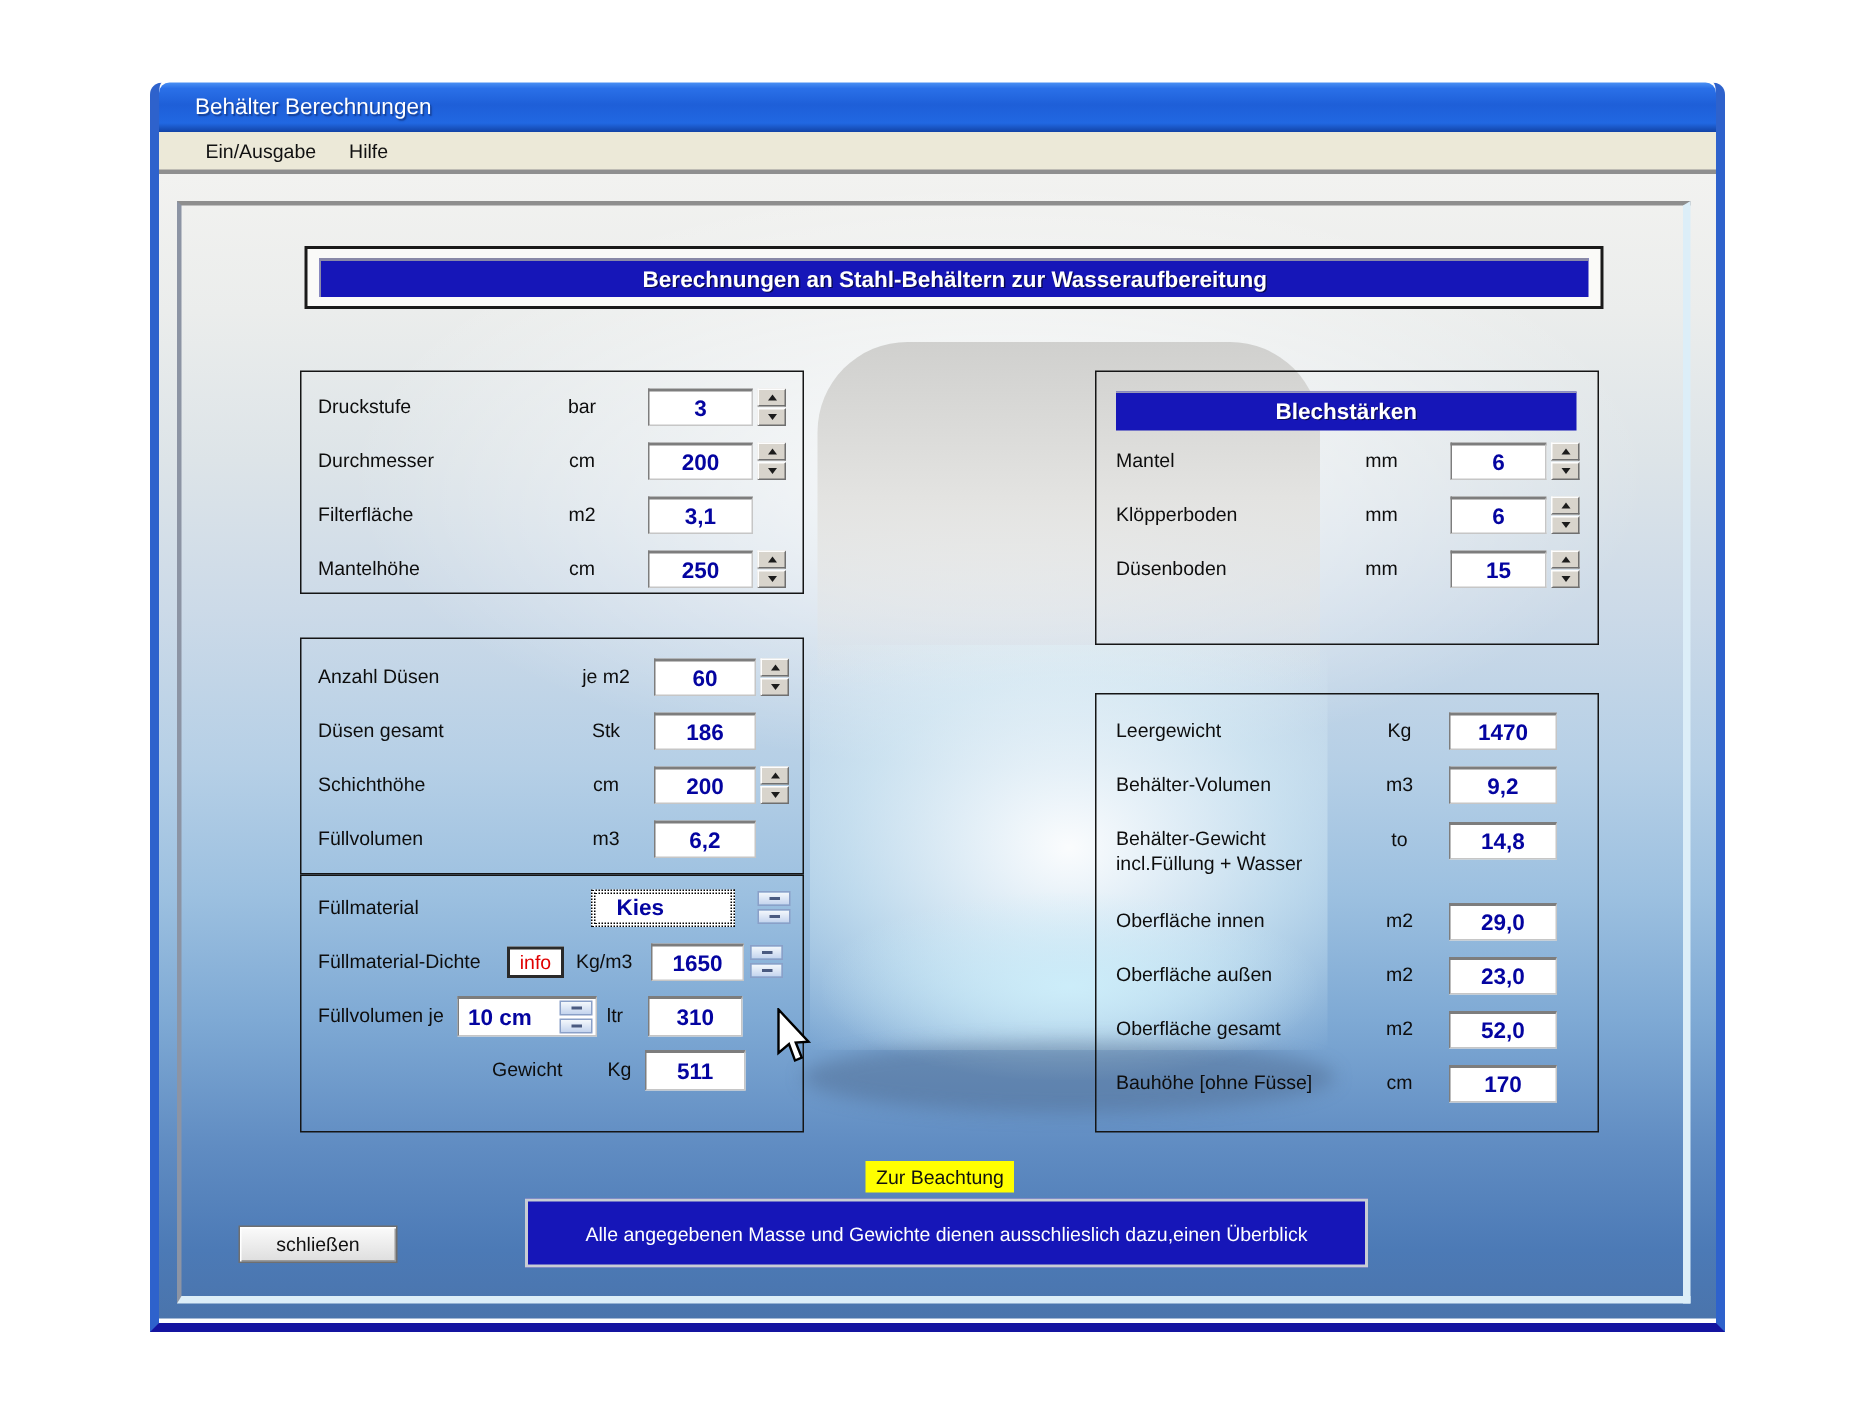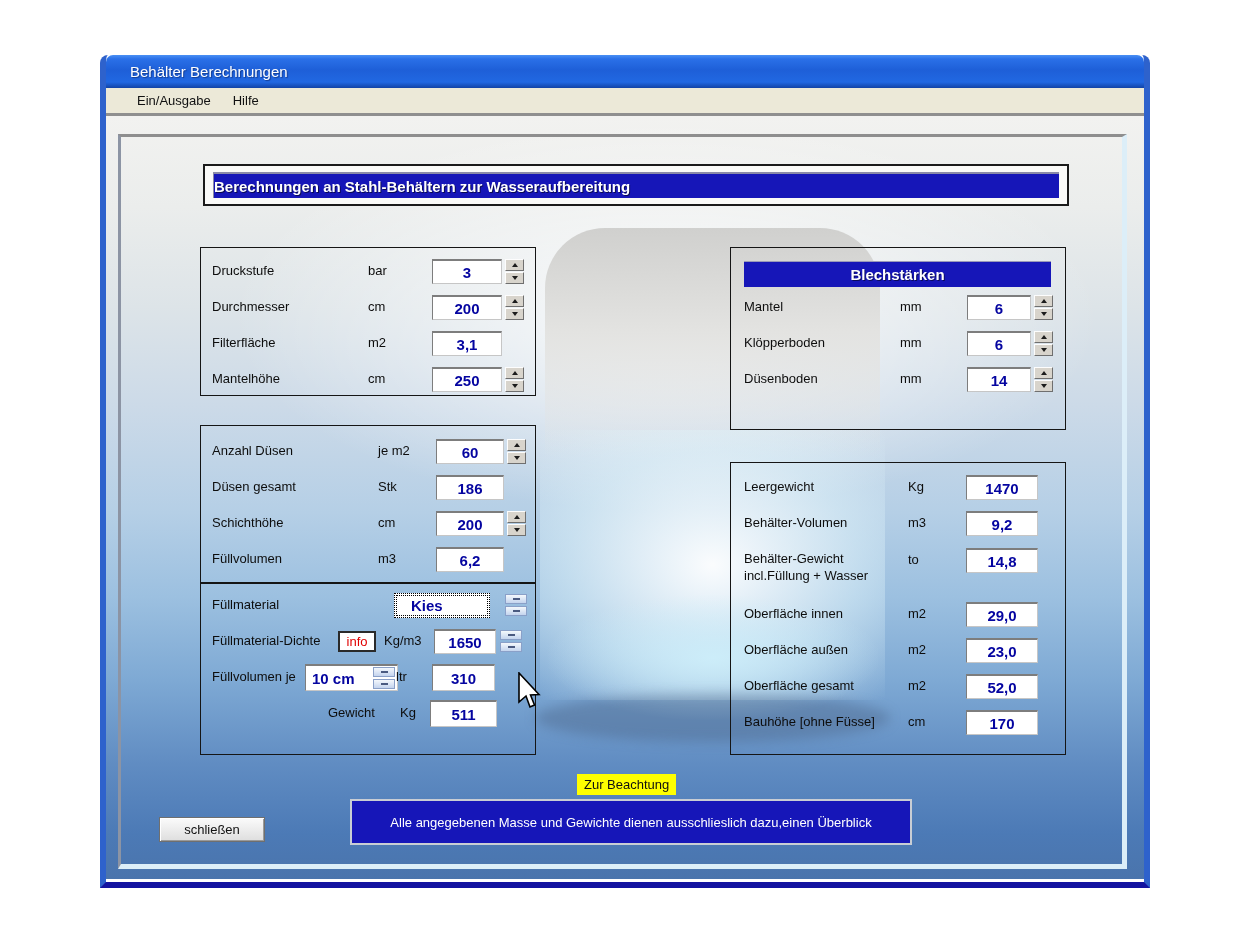--- a/index.html
+++ b/index.html
@@ -34,32 +34,32 @@
       background:radial-gradient(ellipse at center, rgba(255,255,255,0.95), rgba(225,244,250,0.5) 60%, rgba(215,240,250,0) 100%); }
   .tank-cyan { left:548px; top:595px; width:330px; height:125px;
       background:radial-gradient(ellipse at center, rgba(205,238,250,0.95), rgba(190,230,246,0) 72%); }
   .tank-shadow { left:535px; top:694px; width:355px; height:48px; border-radius:50%;
       background:rgba(70,95,130,0.38); filter:blur(6px); }
 
   
   .banner-outer { left:203px; top:164px; width:866px; height:42px; background:#fafaf8; border:2px solid #1a1a1a; }
   .banner-inner { left:213px; top:172px; width:846px; height:26px; background:#1616b8;
       border-top:2px solid #8a8aa8; border-left:1px solid #8a8aa8;
-      display:flex; align-items:center; }
+      display:flex; align-items:center; justify-content:center; }
   .banner-inner span { color:#fff; font-weight:bold; font-size:15px; text-shadow:1px 1px 0 rgba(0,0,0,0.55); }
 
   
   .gbox { border:1px solid #151515; }
 
   .bluehdr { background:#1616b8; display:flex; align-items:center; justify-content:center;
       border-top:1px solid #9a9ab8; }
   .bluehdr span { color:#fff; font-weight:bold; font-size:15px; text-shadow:1px 1px 0 rgba(0,0,0,0.5); }
 
   .lbl { font-size:13px; color:#0d0d0d; white-space:nowrap; }
-  .unit { font-size:13px; color:#0d0d0d; text-align:left; white-space:nowrap; }
+  .unit { font-size:13px; color:#0d0d0d; text-align:center; white-space:nowrap; }
 
   .fld { background:#fff; border:1px solid #c6c6c6; border-top:2px solid #7d7d7d; border-left:1px solid #7d7d7d;
          height:25px; display:flex; align-items:center; justify-content:center; }
   .val { font-weight:bold; font-size:15px; color:#0404a0; }
   .fld-left { justify-content:flex-start; padding-left:6px; }
 
   .combo-focus { background:#fff; border:1px dotted #000; outline:1px dotted #000; outline-offset:-3px;
          display:flex; align-items:center; }
 
   
@@ -280,21 +280,21 @@
         <i class="tri-up"></i>
       </div>
     <div class="sb">
         <i class="tri-dn"></i>
       </div>
   </div>
 
   <div class="abs lbl" style="left:744px;top:371px">Düsenboden</div>
   <div class="abs unit" style="left:900px;top:371px;width:42px">mm</div>
   <div class="abs fld" style="left:967px;top:367px;width:64px">
-      <span class="val">14</span>
+      <span class="val">15</span>
     </div>
   <div class="abs spin" style="left:1034px;top:367px">
     <div class="sb">
         <i class="tri-up"></i>
       </div>
     <div class="sb">
         <i class="tri-dn"></i>
       </div>
   </div>
 

